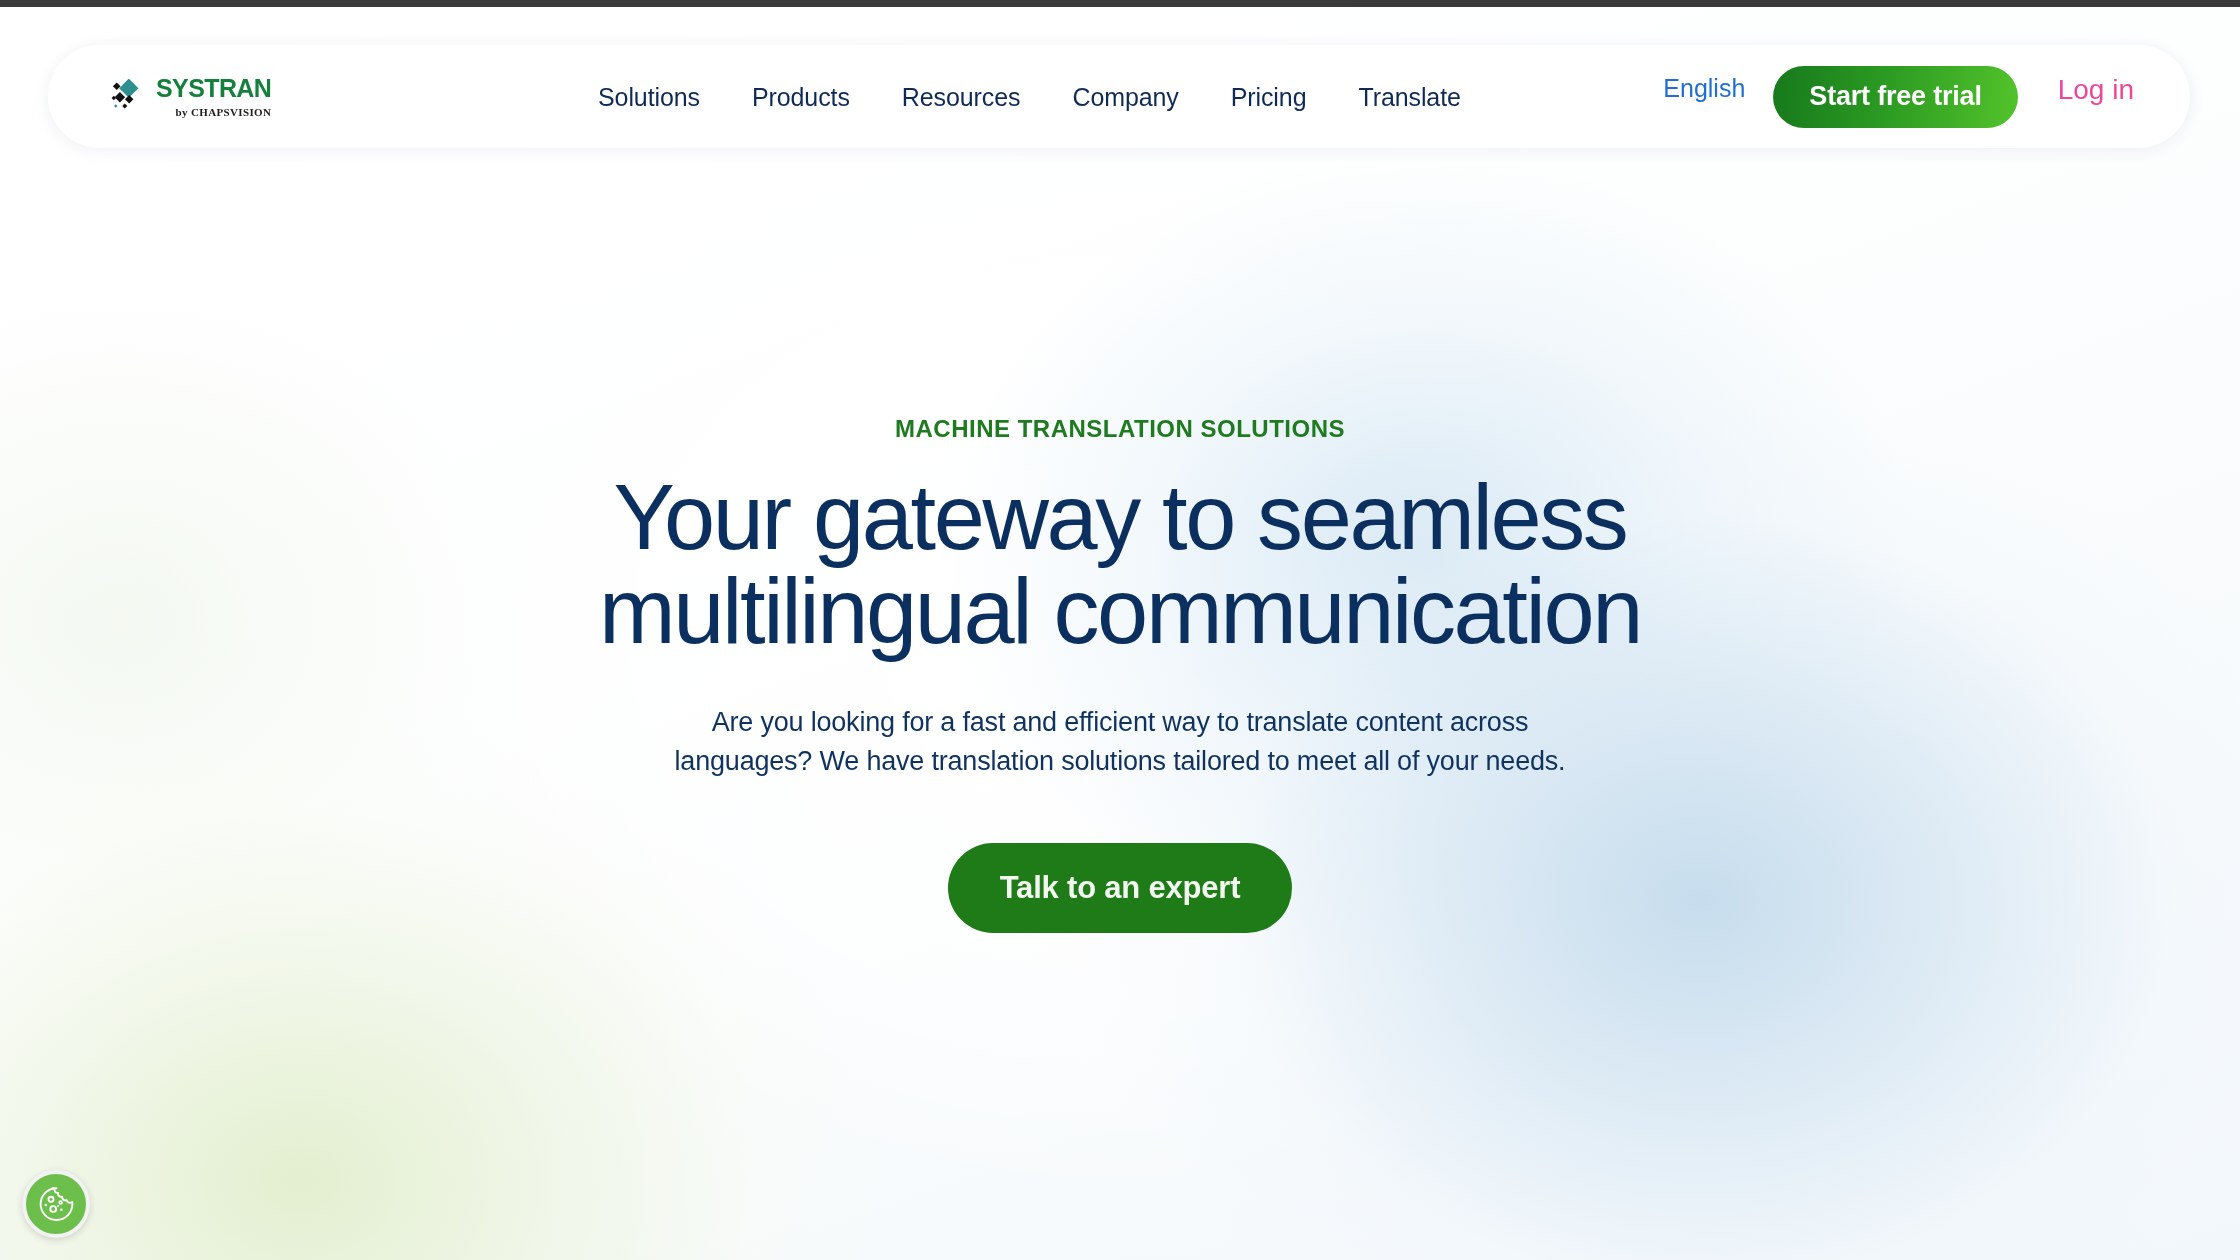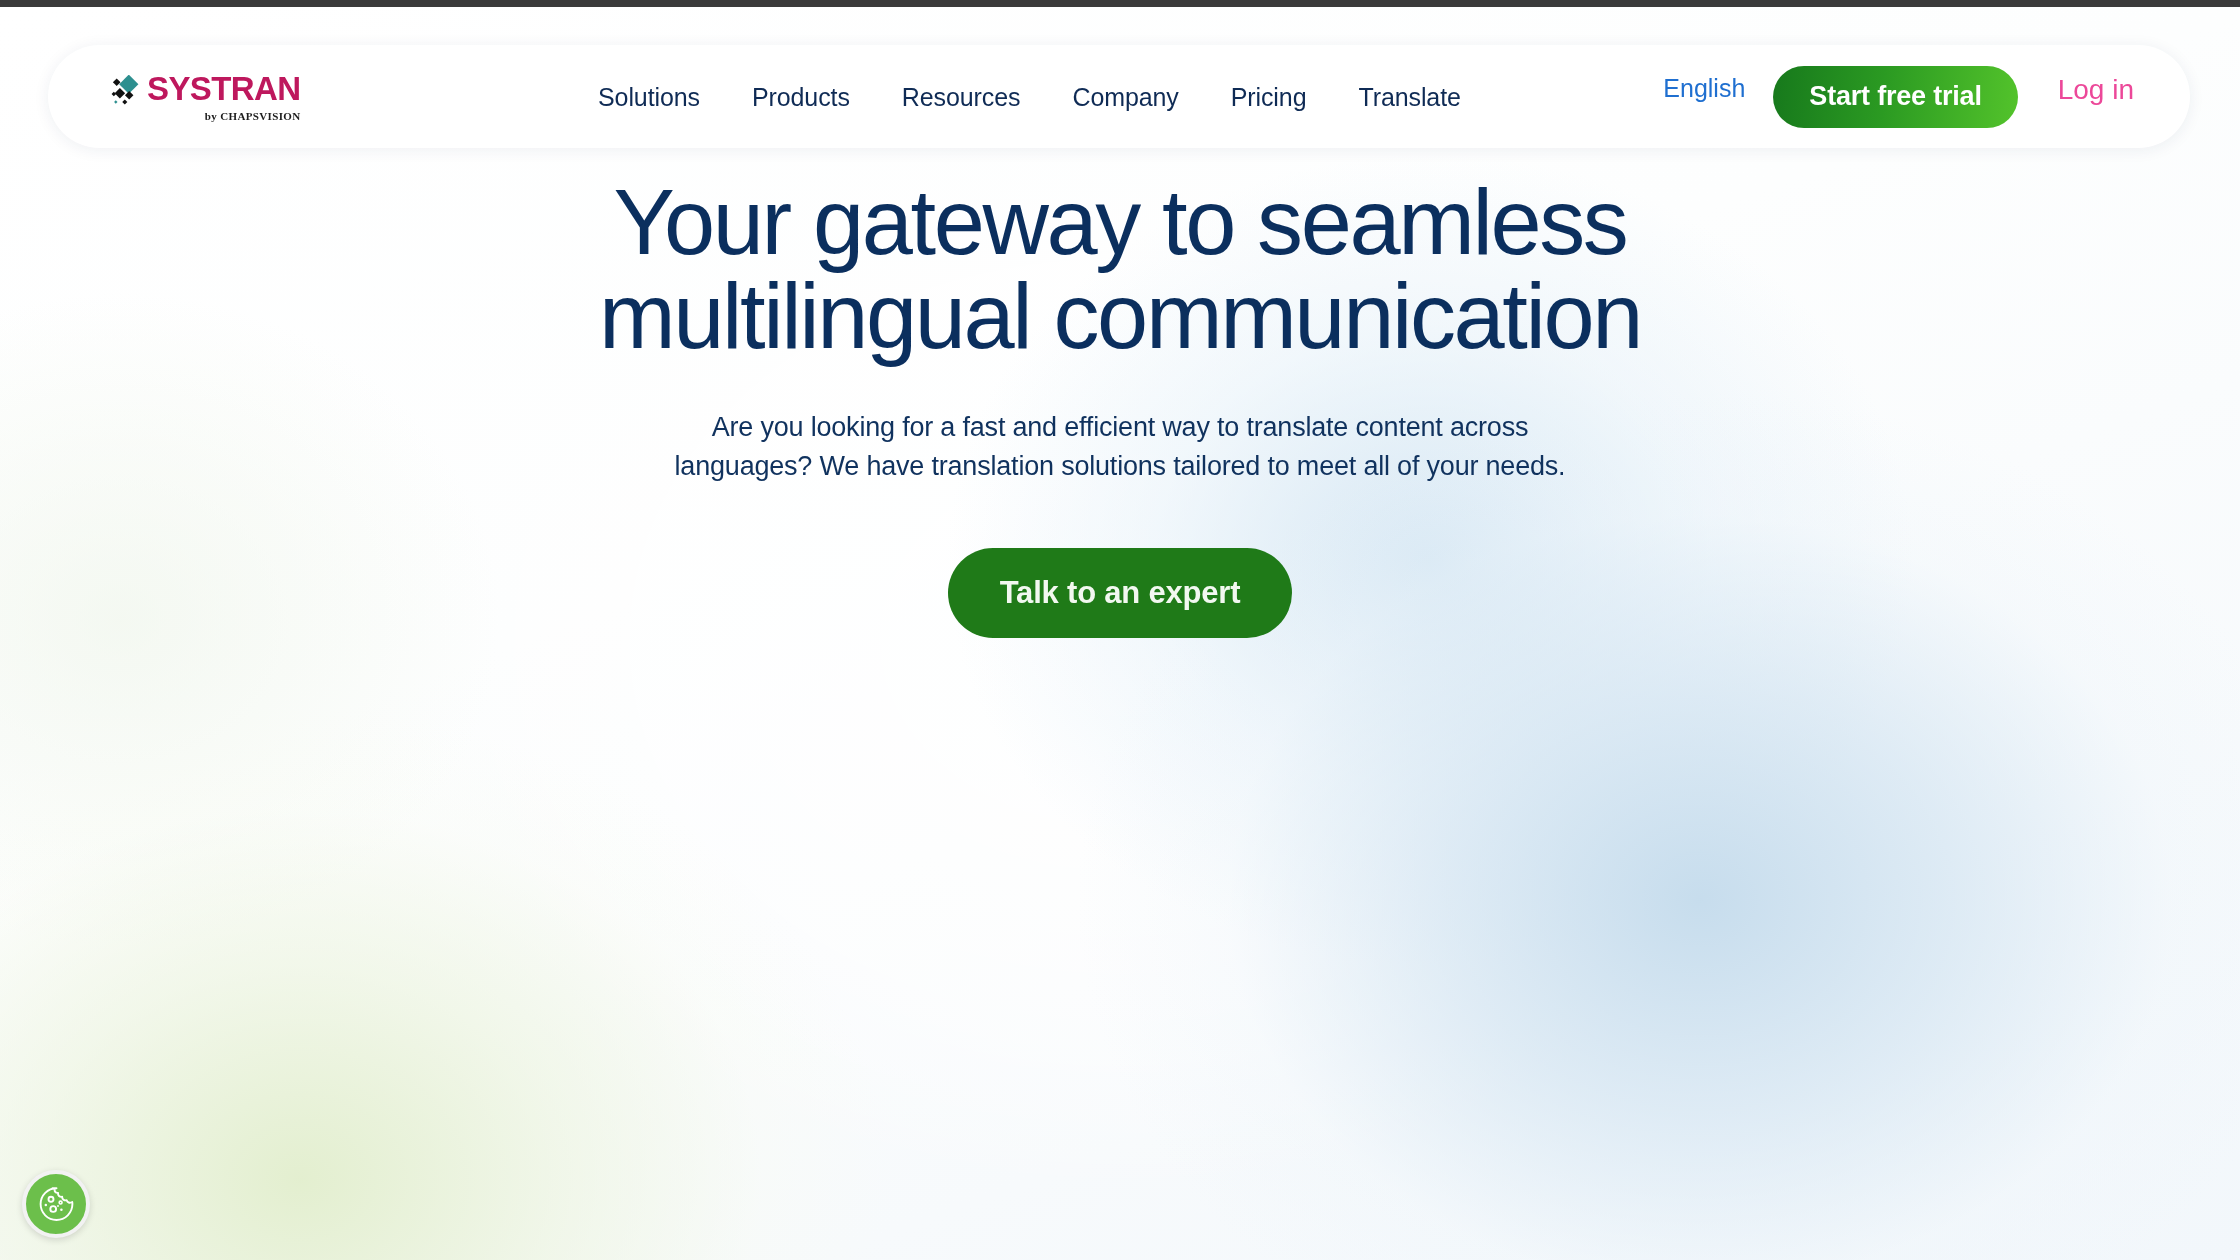--- a/index.html
+++ b/index.html
@@ -96,25 +96,26 @@
     flex: none;
   }
   .logo-text-block {
     display: flex;
     flex-direction: column;
     align-items: flex-end;
     line-height: 1;
   }
   .logo-word {
     font-family: "Liberation Sans", sans-serif;
-    font-size: 33px;
+    font-size: 25px;
     font-weight: bold;
     letter-spacing: -0.6px;
-    color: #be185d;
+    color: #15803d;
     line-height: 1;
+    margin-left: 9px;
   }
   .logo-sub {
     font-family: Liberation Serif, serif;
     font-size: 11px;
     font-weight: bold;
     letter-spacing: 0.35px;
     color: #1d1d1d;
     margin-top: 6px;
   }
 
@@ -296,20 +297,21 @@
 
     <div class="header-right">
       <span class="lang-switch">English</span>
       <button class="trial-btn">Start free trial</button>
       <span class="login-link">Log in</span>
     </div>
 
   </div>
 
   <div class="hero">
+    <div class="eyebrow">MACHINE TRANSLATION SOLUTIONS</div>
     <h1 class="headline">Your gateway to seamless multilingual communication</h1>
     <p class="subhead">Are you looking for a fast and efficient way to translate content across languages? We have translation solutions tailored to meet all of your needs.</p>
     <button class="cta-btn">Talk to an expert</button>
   </div>
 
   <button class="cookie-btn">
     <svg width="40" height="40" viewBox="0 0 40 40">
       <path d="M20.5 4.2
                c-8.8 0-15.9 7.1-15.9 15.9
                c0 8.8 7.1 15.9 15.9 15.9

